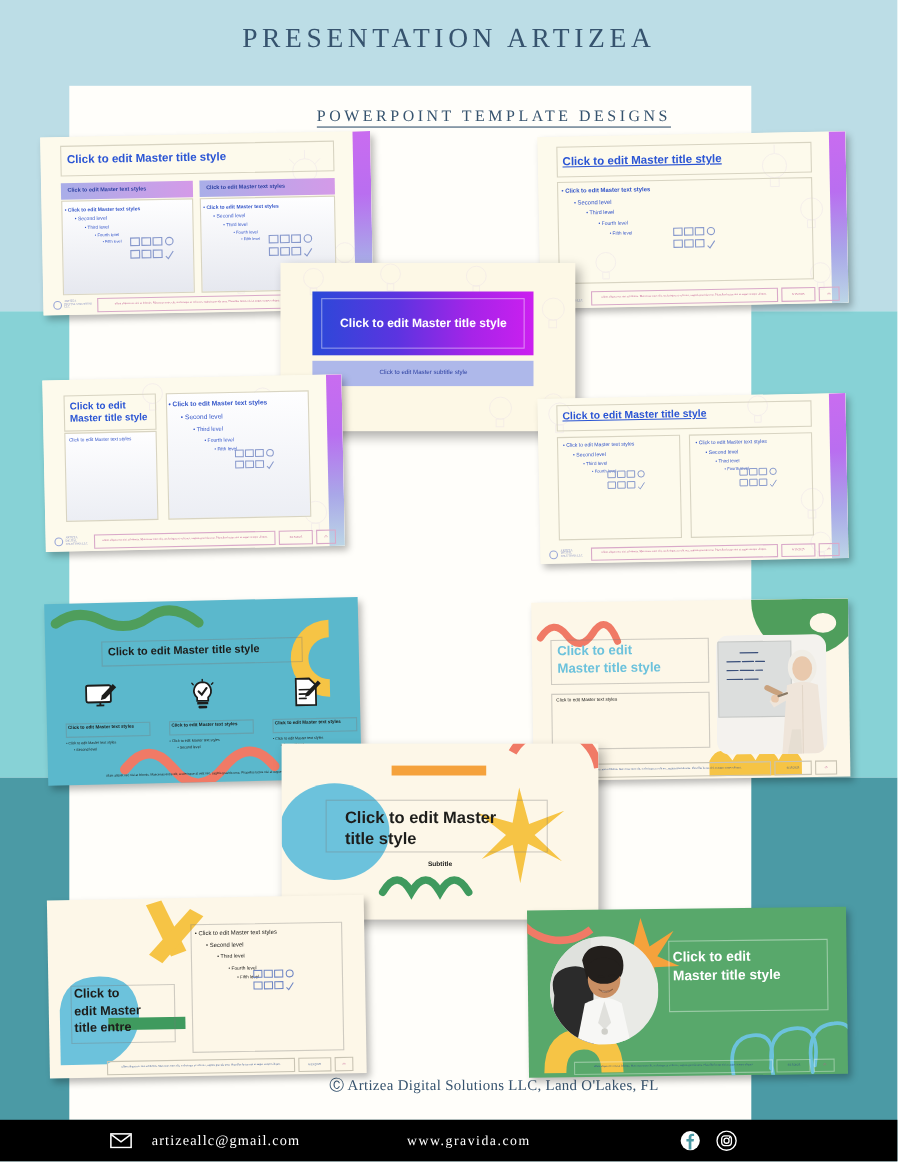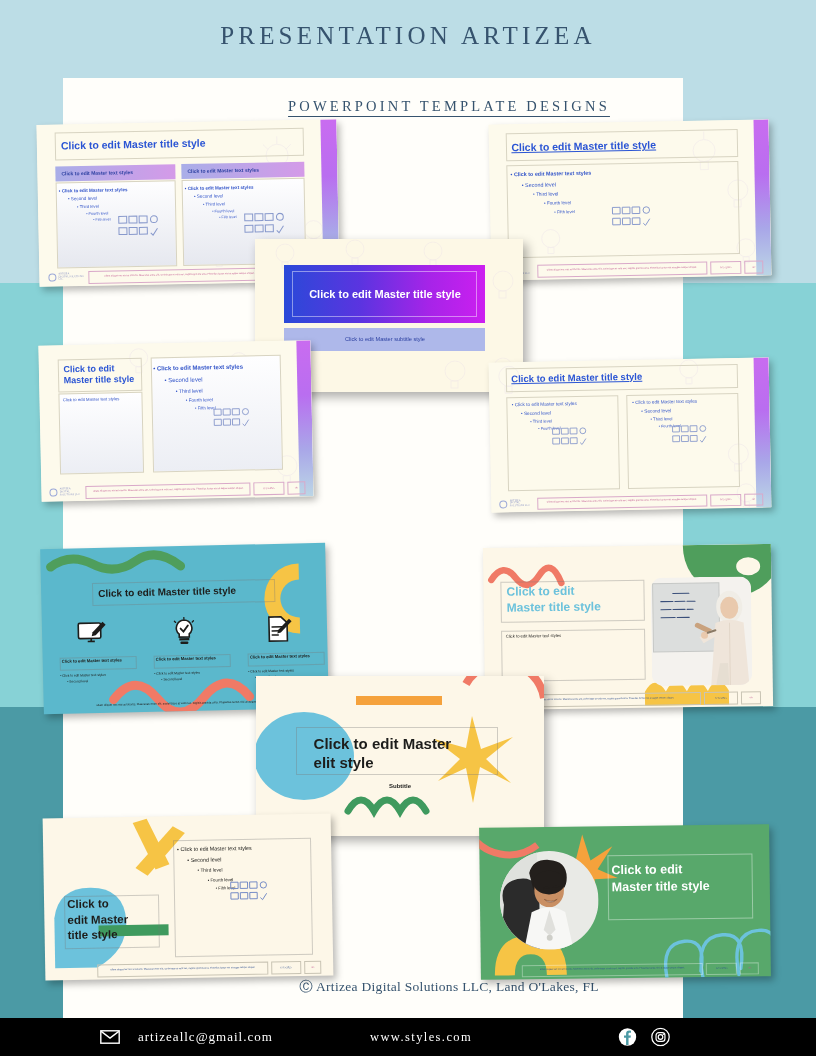--- a/index.html
+++ b/index.html
@@ -574,36 +574,36 @@
   <svg style="position:absolute;inset:0;width:100%;height:100%;" viewBox="0 0 288 160">
     <ellipse cx="48" cy="80" rx="50" ry="44" fill="#6cc2dc"></ellipse>
     <rect x="100" y="20" width="86" height="9" fill="#f5a23c"></rect>
     <path d="M210 8 A42 42 0 0 1 288 22" fill="none" stroke="#f07a66" stroke-width="8"></path>
     <path d="M216 40 l9 33 l32 -12 l-27 22 l25 24 l-31 -16 l-7 36 l-7 -35 l-28 13 l22 -22 l-26 -20 l32 9 z" fill="#f6c445"></path>
     <path d="M92 135 q13 -22 26 0 q13 -22 26 0 q13 -22 26 0" fill="none" stroke="#3f9a5e" stroke-width="7" stroke-linecap="round"></path>
   </svg>
 
   <div class="ph-box" style="left:14%;top:32%;width:70%;height:30%;"></div>
   <div class="flat-title" style="left:20%; top:36%; font-size:15px; color:#1d1d1b; line-height:1.32; white-space:pre-line;">Click to edit Master
-elit style</div>
+title style</div>
   <div style="position:absolute;left:0;top:67%;width:100%;text-align:center;font-family:'Liberation Sans',sans-serif;font-weight:bold;font-size:6px;color:#1d1d1b;">Subtitle</div>
 </div>
 
 <div class="slide" style="left:44px; top:816px; width:288px; height:162px; transform:rotate(-1.0deg); background:#fdf7e8;">
   <svg style="position:absolute;inset:0;width:100%;height:100%;" viewBox="0 0 288 162">
     <path d="M90 6 l14 -4 l22 46 l-14 5z" fill="#f6c445"></path>
     <path d="M130 10 l12 7 l-38 42 l-12 -8z" fill="#f6c445"></path>
     <path d="M10 100 q4 -30 36 -30 q34 0 36 34 q0 30 -30 46 l-42 0 z" fill="#6cc2dc"></path>
     <rect x="54" y="108" width="70" height="11" fill="#3f9a5e"></rect>
   </svg>
 
   <div class="ph-box" style="left:7%;top:48%;width:33%;height:33%;"></div>
   <div class="flat-title" style="left:8%; top:49%; font-size:11.5px; color:#1d1d1b; line-height:1.33; white-space:pre-line;">Click to
 edit Master
-title style</div>
+title entre</div>
 
   <div class="ph-box" style="left:45%;top:15%;width:48%;height:72%;"></div>
   <div style="position:absolute;left:46.5%;top:17%;font-family:'Liberation Sans',sans-serif;font-size:5.4px;color:#1d1d1b;line-height:2.05;">
     <div class="bullet">Click to edit Master text styles</div>
     <div class="bullet" style="margin-left:10px;">Second level</div>
     <div class="bullet" style="margin-left:20px;font-size:4.8px;">Third level</div>
     <div class="bullet" style="margin-left:30px;font-size:4.4px;">Fourth level</div>
     <div class="bullet" style="margin-left:38px;font-size:4px;">Fifth level</div>
   </div>
   <svg style="position:absolute;left:63%;top:41%;width:18%;height:13%;" viewBox="0 0 40 20">
@@ -670,21 +670,21 @@
     <div class="edu-pill" style="width:8%;font-size:2.8px;border-color:rgba(255,255,255,.35);color:#c0568f;">‹#›</div>
   </div>
 </div>
 
 <div class="footer-bar">
   <svg class="f-mail-icon" width="20" height="14" viewBox="0 0 20 14">
     <rect x="0.8" y="0.8" width="18.4" height="12.4" fill="none" stroke="#ffffff" stroke-width="1.4"></rect>
     <path d="M1.2 1.4 L10 8 L18.8 1.4" fill="none" stroke="#ffffff" stroke-width="1.4"></path>
   </svg>
   <div class="f-email">artizeallc@gmail.com</div>
-  <div class="f-web">www.styles.com</div>
+  <div class="f-web">www.gravida.com</div>
   <div class="f-social">
     <svg width="19" height="19" viewBox="0 0 24 24">
       <circle cx="12" cy="12" r="11" fill="#ffffff"></circle>
       <path d="M13.3 22V13h2.6l.4-3h-3V8.2c0-.9.25-1.5 1.5-1.5h1.6V4a22 22 0 0 0-2.3-.12c-2.3 0-3.9 1.4-3.9 4V10H7.6v3h2.6v9z" fill="#4b9aa5"></path>
     </svg>
     <svg width="19" height="19" viewBox="0 0 24 24">
       <circle cx="12" cy="12" r="11" fill="none" stroke="#ffffff" stroke-width="1.6"></circle>
       <rect x="6.4" y="6.4" width="11.2" height="11.2" rx="3.4" fill="none" stroke="#ffffff" stroke-width="1.5"></rect>
       <circle cx="12" cy="12" r="2.9" fill="none" stroke="#ffffff" stroke-width="1.5"></circle>
       <circle cx="15.6" cy="8.5" r="0.95" fill="#ffffff"></circle>

